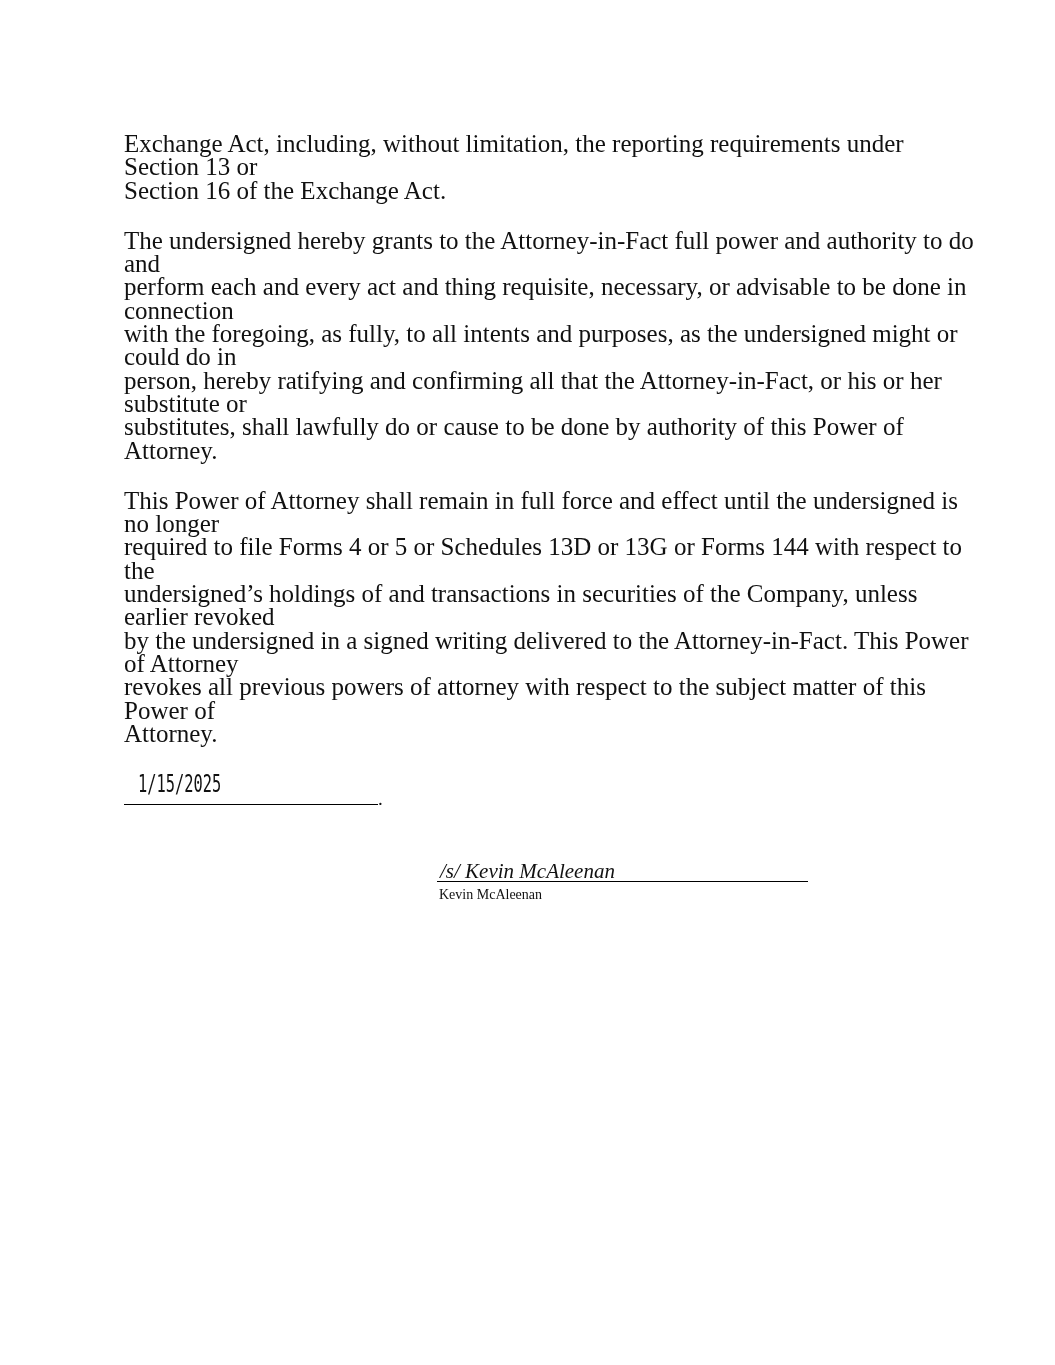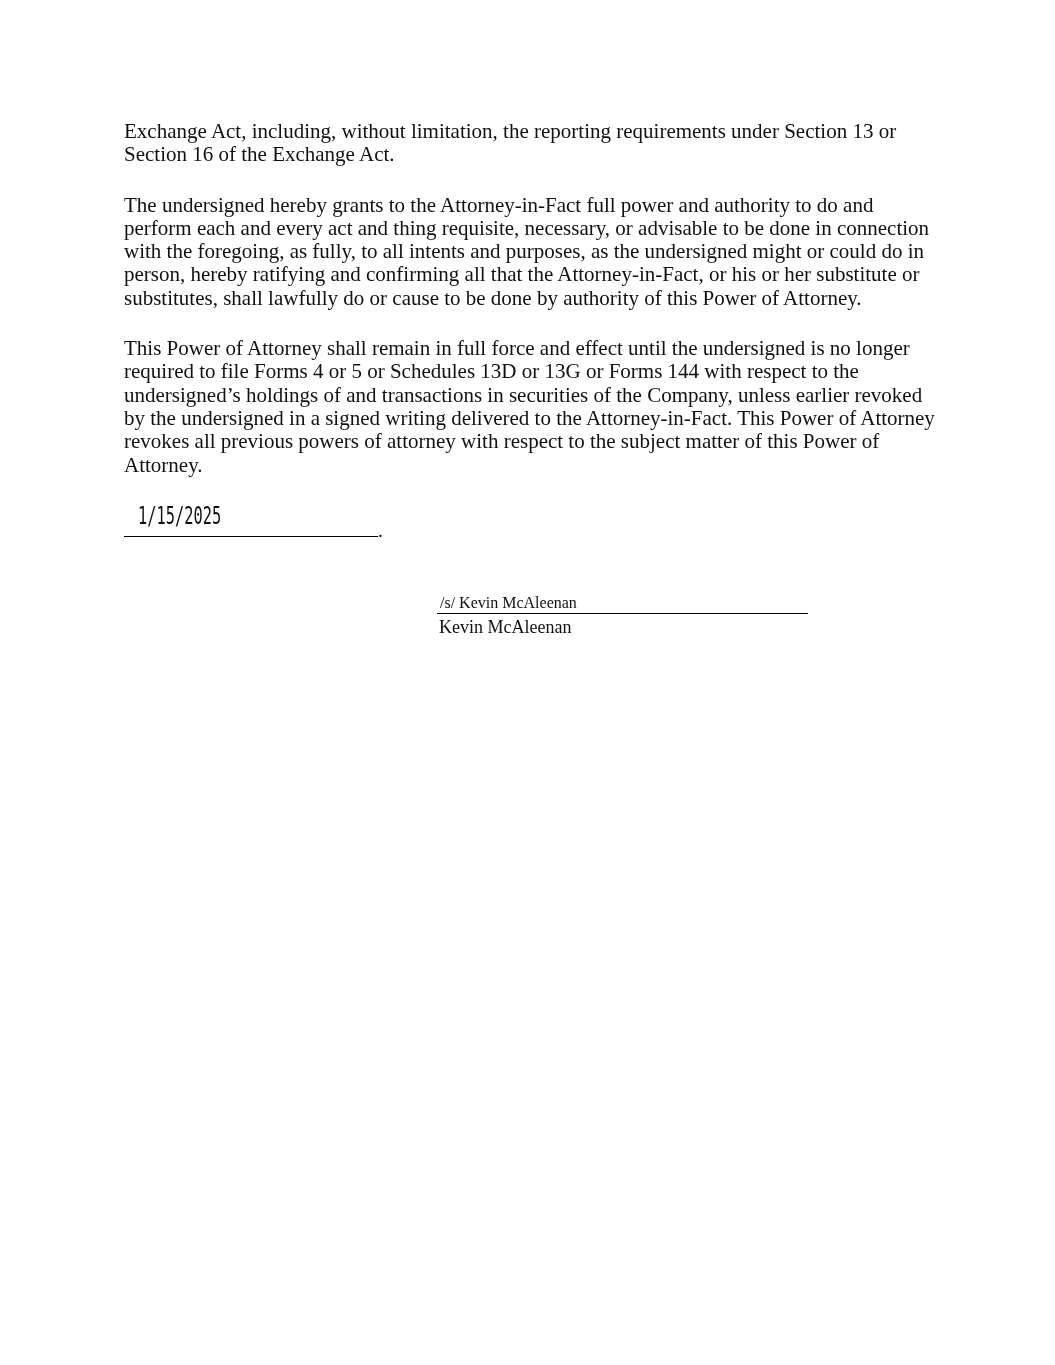--- a/index.html
+++ b/index.html
@@ -15,23 +15,23 @@
     overflow: hidden;
   }
   .page {
     box-sizing: border-box;
     width: 1055px;
     height: 1365px;
     padding: 120px 80px 0 124px;
     background: #ffffff;
   }
   .body-text {
-    font-size: 21px;
+    font-size: 25px;
     line-height: 23.3px;
-    margin: 0 0 27px 0;
+    margin: 12px 0 27px 0;
     white-space: pre-line;
   }
   .witness {
     margin-bottom: 0;
   }
   .date-block {
     margin-top: 13px;
   }
   .date-value {
     display: inline-block;
@@ -59,27 +59,28 @@
   .date-period {
     font-size: 19px;
   }
   .signature-block {
     margin-left: 313px;
     margin-top: 56px;
   }
   .signature-sline {
     width: 368px;
     border-bottom: 1.5px solid #000000;
-    font-size: 16px;
+    font-size: 21px;
     line-height: 20px;
     padding-left: 3px;
     white-space: nowrap;
+    font-style: italic;
   }
   .printed-name {
-    font-size: 18px;
+    font-size: 14px;
     line-height: 26px;
     padding-left: 2px;
     white-space: nowrap;
   }
 </style>
 </head>
 <body>
 
 <div class="page">
 

